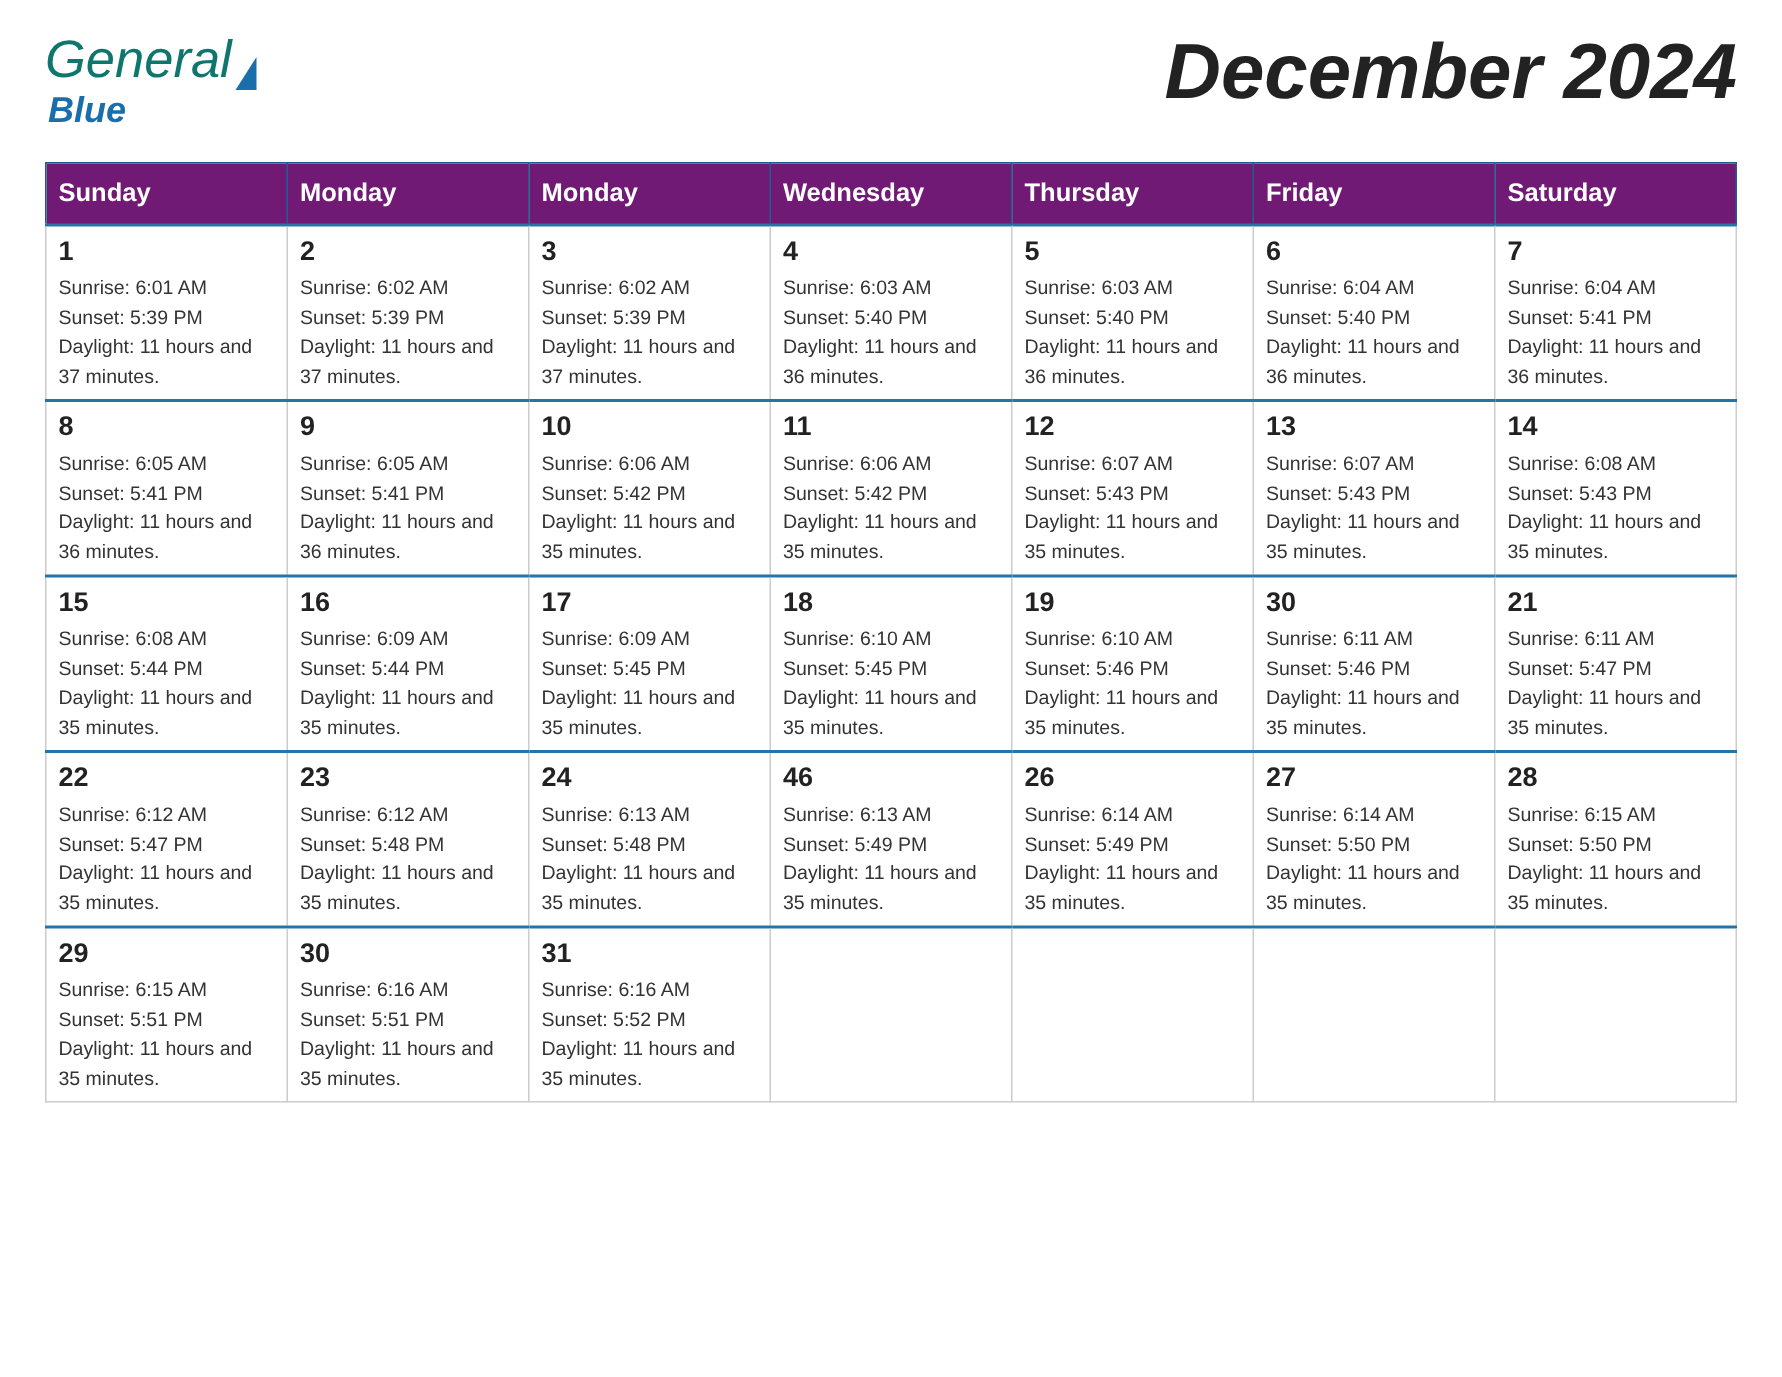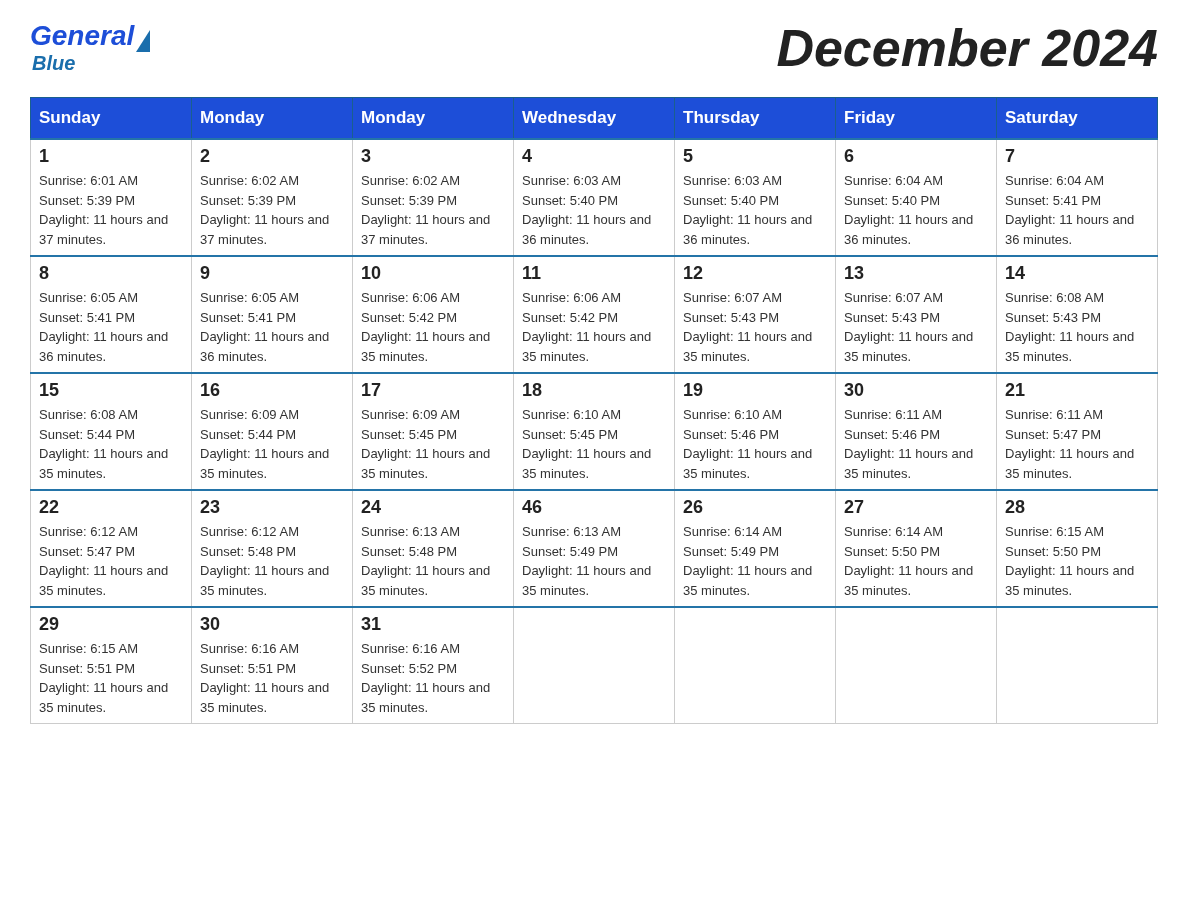--- a/index.html
+++ b/index.html
@@ -15,36 +15,36 @@
       justify-content: space-between;
       align-items: flex-start;
       margin-bottom: 20px;
     }
     .logo {
       display: flex;
       align-items: center;
       gap: 0;
     }
     .logo-text-general {
-      font-size: 28px;
-      font-weight: bold;
-      color: #1d4ed8;
+      font-size: 35px;
+      font-weight: normal;
+      color: #0f766e;
       font-style: italic;
     }
     .logo-triangle {
       width: 0;
       height: 0;
       border-left: 14px solid transparent;
       border-right: 0px solid transparent;
       border-bottom: 22px solid #1a6eac;
       margin-left: 2px;
       margin-top: -4px;
     }
     .logo-blue {
-      font-size: 20px;
+      font-size: 24px;
       font-weight: bold;
       color: #1a6eac;
       font-style: italic;
       margin-left: 2px;
     }
     .logo-sub {
       display: flex;
       flex-direction: column;
       align-items: flex-start;
     }
@@ -66,21 +66,21 @@
       font-size: 22px;
       color: #444;
       margin-top: 4px;
     }
     .calendar-table {
       width: 100%;
       border-collapse: collapse;
       border: 1px solid #ccc;
     }
     .calendar-table th {
-      background-color: #1d4ed8;
+      background-color: #701a75;
       color: #fff;
       font-size: 17px;
       font-weight: bold;
       padding: 10px 8px;
       text-align: left;
       border: 1px solid #1a5f8e;
     }
     .calendar-table td {
       vertical-align: top;
       border: 1px solid #ccc;

